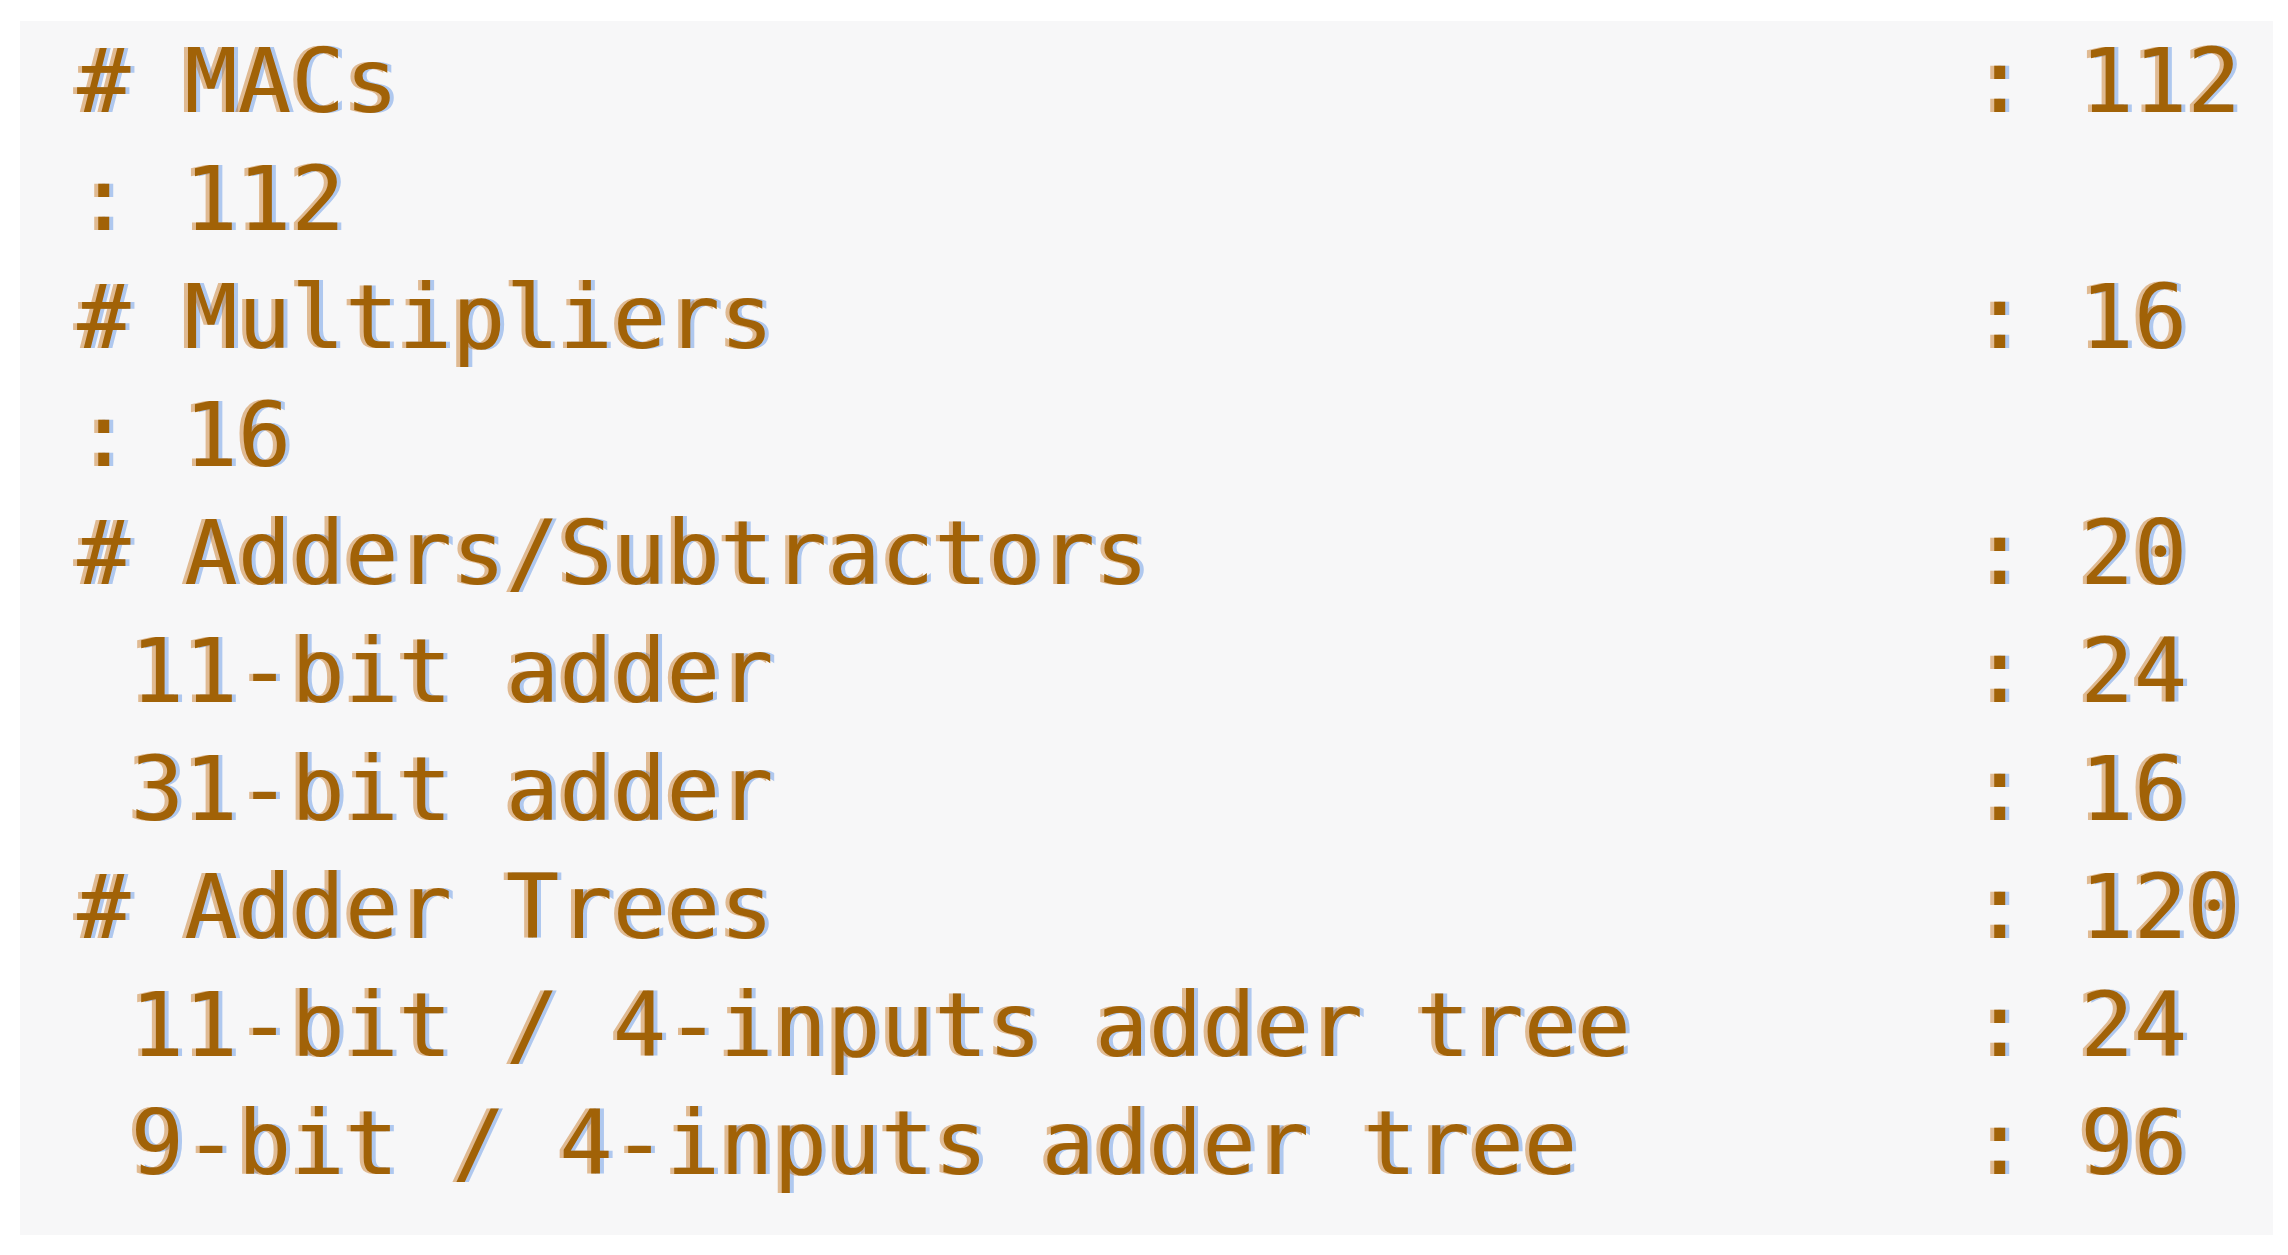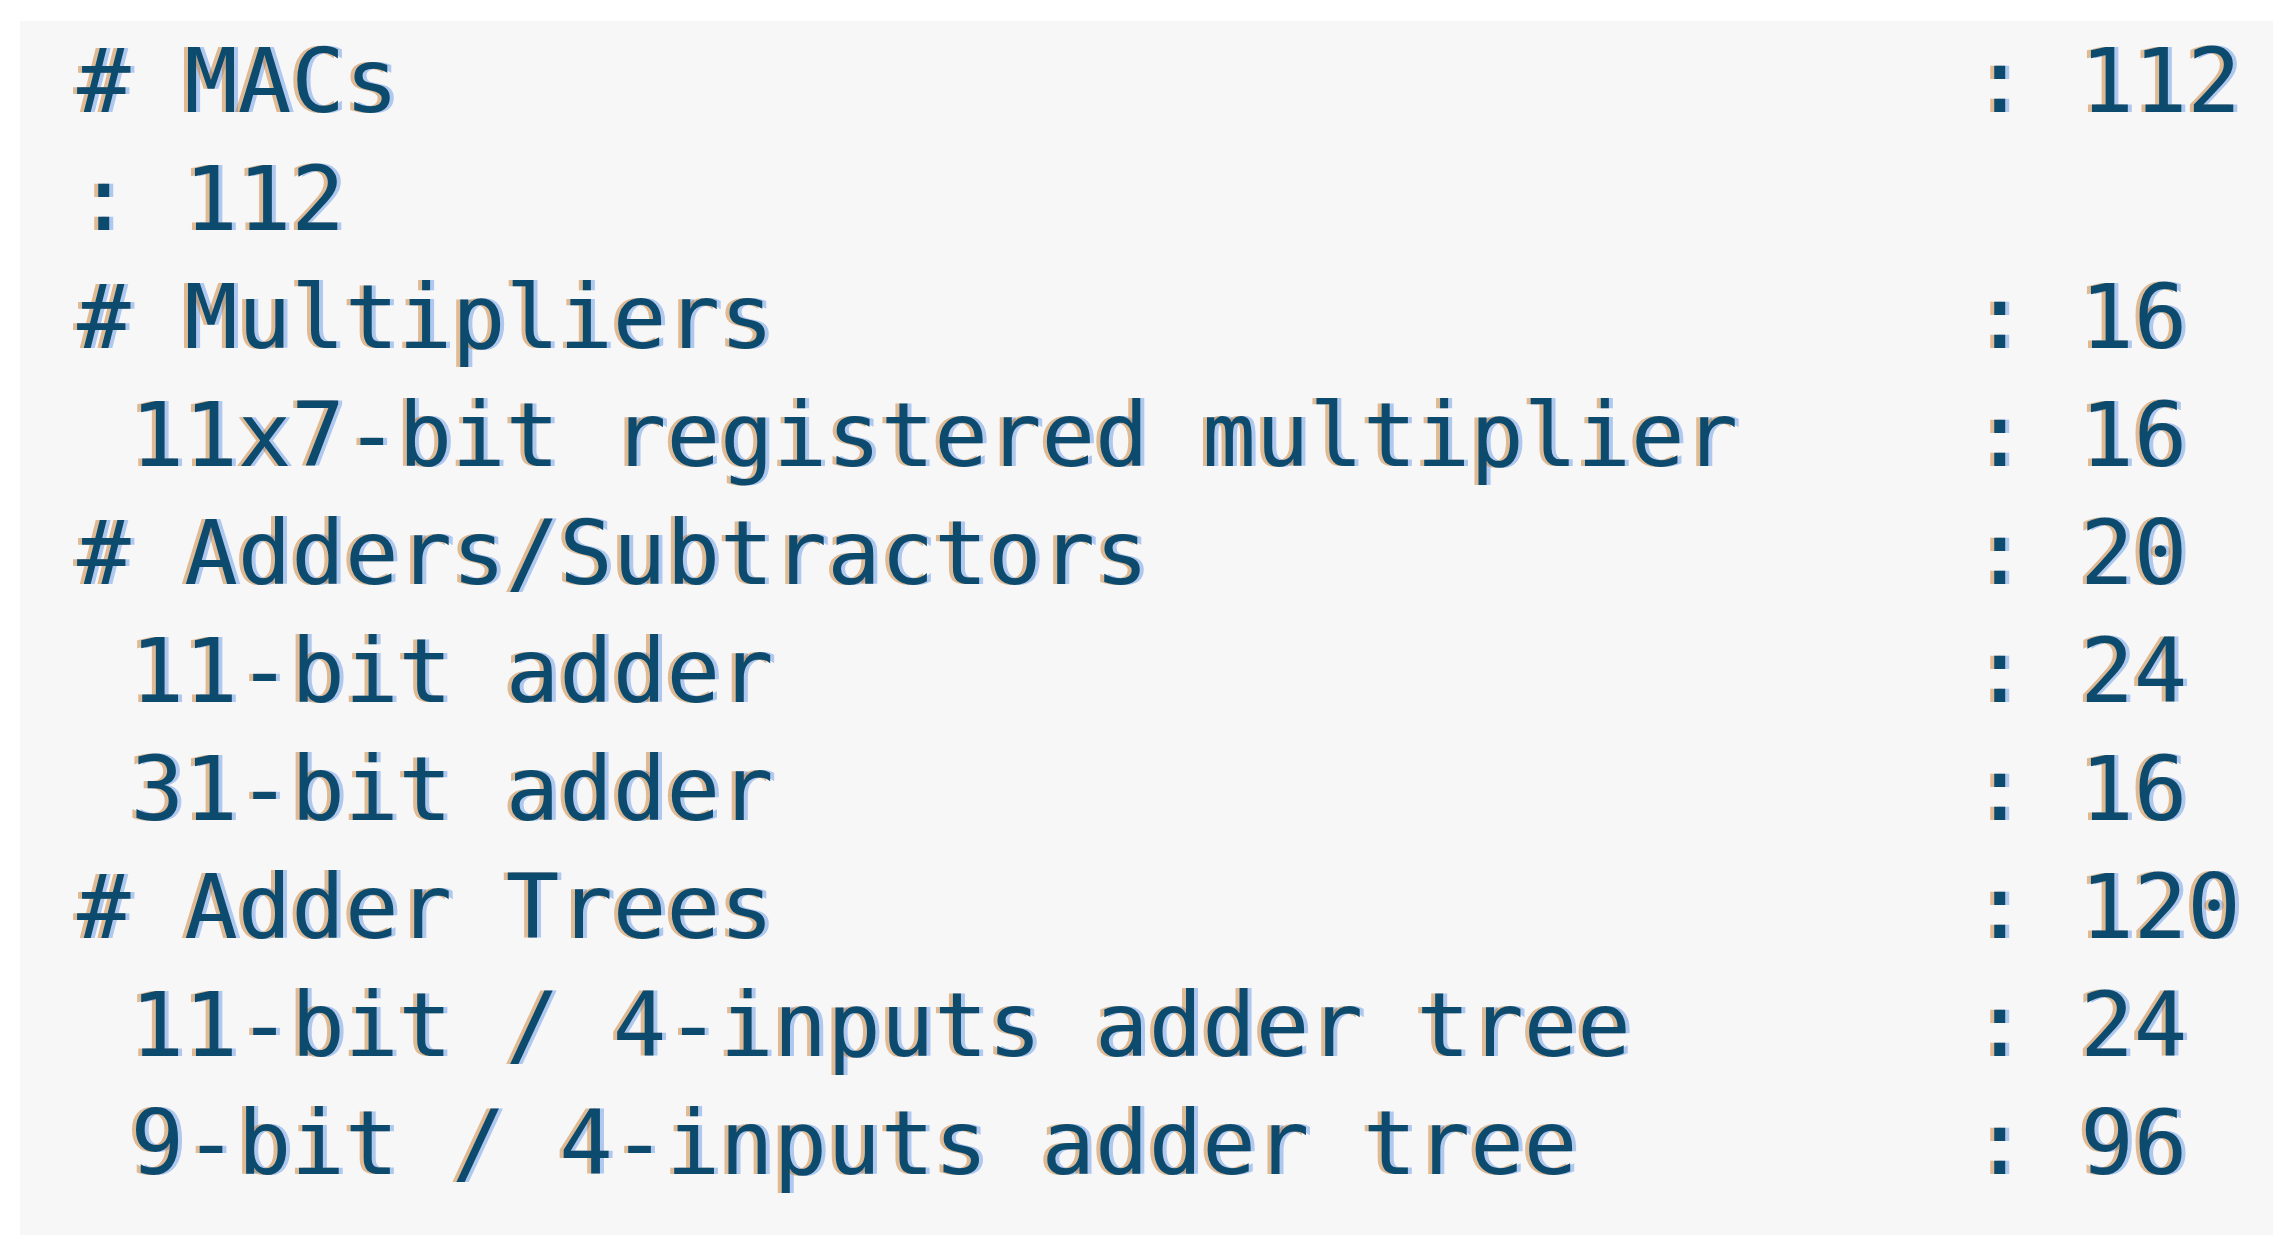--- a/index.html
+++ b/index.html
@@ -18,21 +18,21 @@
     position: absolute;
     left: 20px;
     top: 21px;
     width: 2253px;
     height: 1214px;
     box-sizing: border-box;
     background: #f7f7f8;
     padding: 1px 0 0 57px;
     font-size: 89px;
     line-height: 118px;
-    color: #0c4a6e;
+    color: #a16207;
     
     text-shadow: -4px 0 0 rgba(196, 110, 22, 0.45),
                   4px 0 0 rgba(86, 142, 228, 0.45);
   }
   .row {
     display: flex;
     white-space: pre;
   }
   .label {
     flex: 0 0 1896px;
@@ -51,21 +51,21 @@
   <div class="row">
     <span class="label"># MACs</span><span class="value">: 112</span>
   </div>
   <div class="row">
     <span class="value">: 112</span>
   </div>
   <div class="row">
     <span class="label"># Multipliers</span><span class="value">: 16</span>
   </div>
   <div class="row">
-    <span class="label"> 11x7-bit registered multiplier</span><span class="value">: 16</span>
+    <span class="value">: 16</span>
   </div>
   <div class="row">
     <span class="label"># Adders/Subtractors</span><span class="value">: 20</span>
   </div>
   <div class="row">
     <span class="label"> 11-bit adder</span><span class="value">: 24</span>
   </div>
   <div class="row">
     <span class="label"> 31-bit adder</span><span class="value">: 16</span>
   </div>

